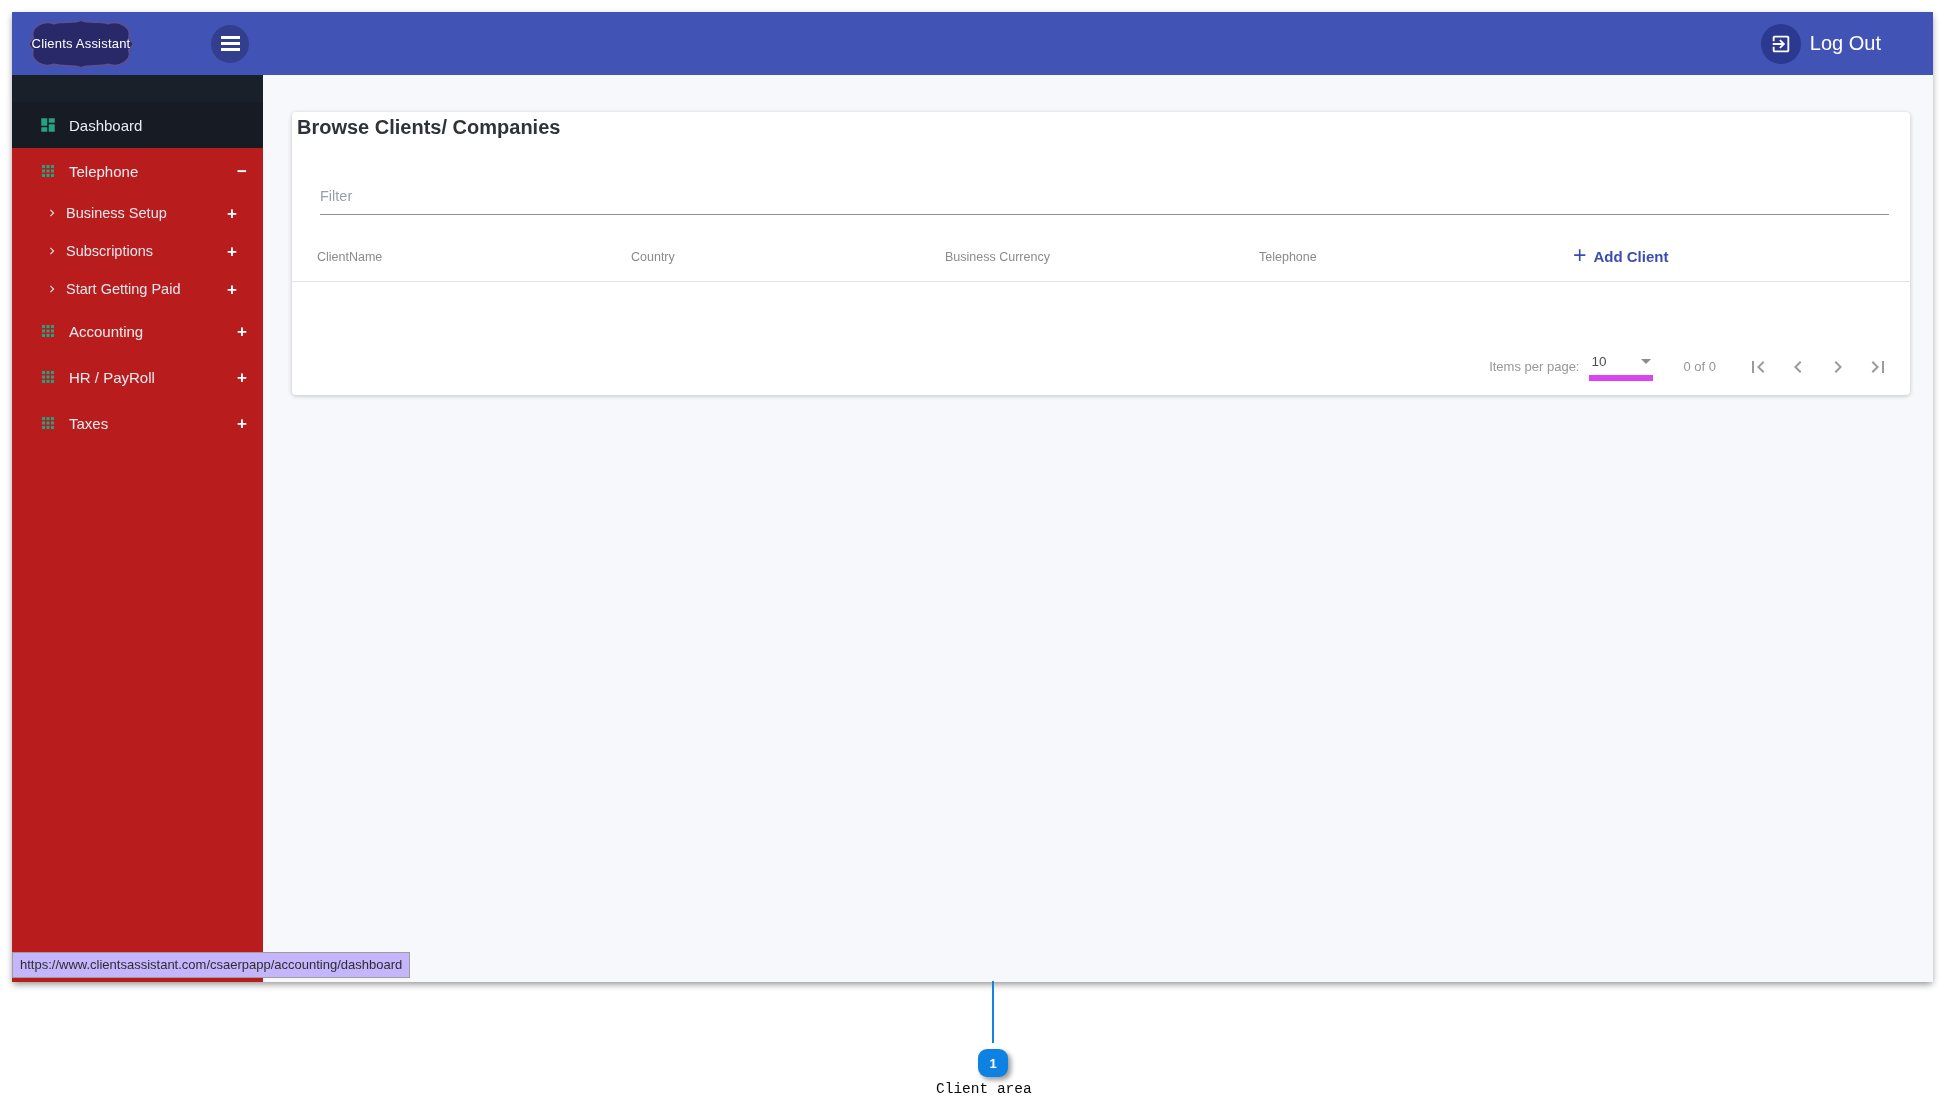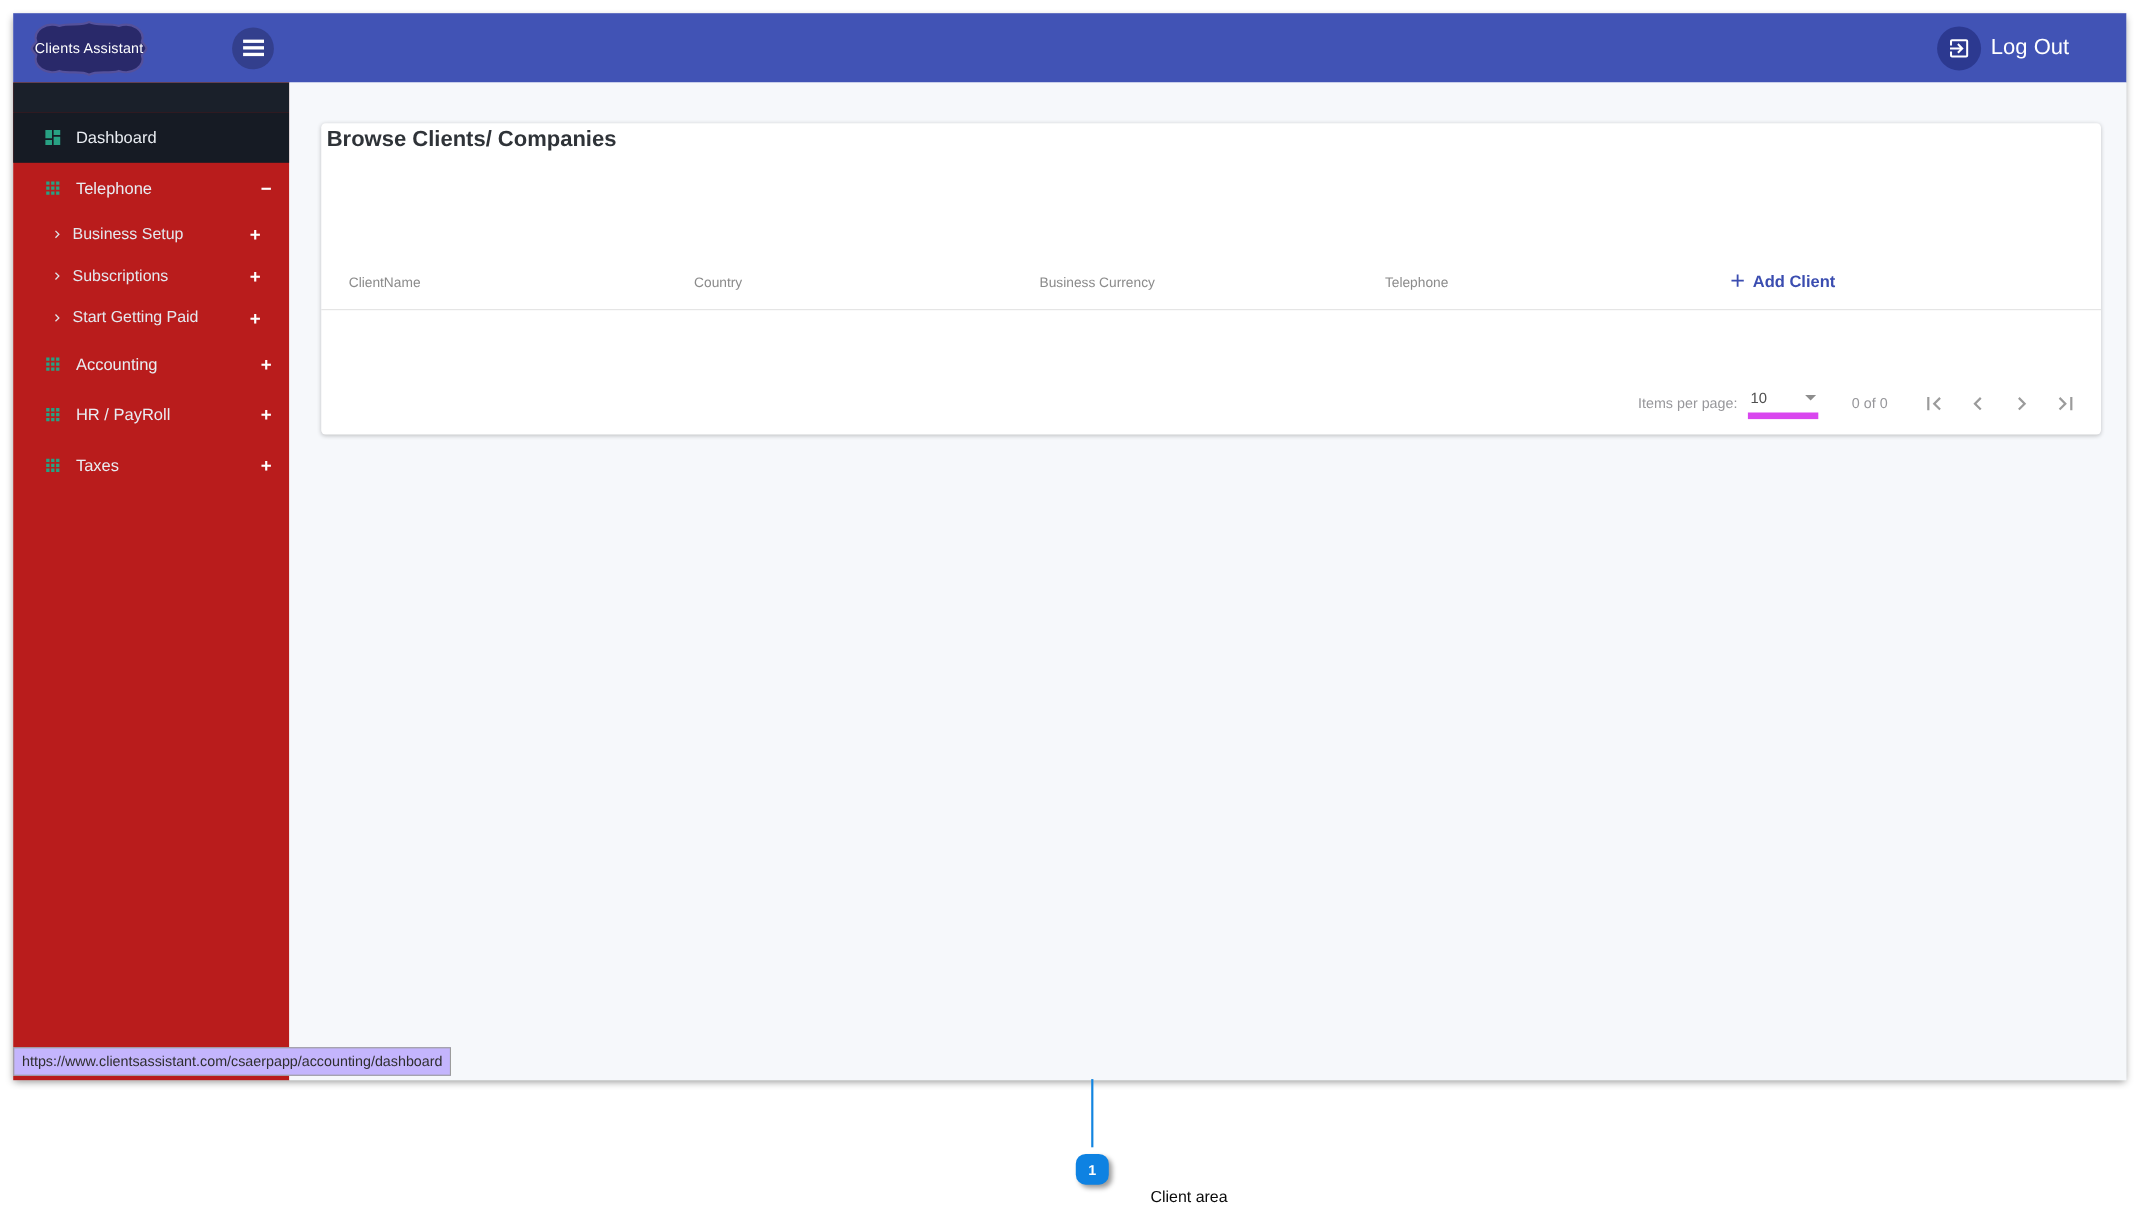--- a/index.html
+++ b/index.html
@@ -76,22 +76,22 @@
   .status-tooltip { position:absolute; left:12px; top:952px; height:26px; line-height:24px;
                     background:#c4b5fd; border:1px solid #9c9c9c; padding:0 7px; font-size:13px;
                     color:#2e2e2e; white-space:nowrap; z-index:5; }
 
   
   .callout-line { position:absolute; left:992px; top:981px; width:2px; height:62px; background:#1385e0; }
   .callout-badge { position:absolute; left:978px; top:1049px; width:30px; height:28px; background:#0e82e2;
                    border-radius:9px; display:flex; align-items:center; justify-content:center;
                    color:#ffffff; font-size:13px; font-weight:700;
                    box-shadow:3px 3px 5px rgba(0,0,0,0.4); }
-  .callout-label { position:absolute; left:916px; top:1081px; width:200px; text-align:right;
-                   font-size:14.5px; color:#0b0b0b; }
+  .callout-label { position:absolute; left:936px; top:1081px; width:200px; text-align:left;
+                   font-size:14.5px; color:#0b0b0b;font-family:Liberation Mono, monospace; }
 </style>
 </head>
 <body>
 
 <div class="stage">
 
   <div class="app">
 
     <div class="navbar">
       <div class="logo-badge">
@@ -181,20 +181,23 @@
           </svg>
           <span>Taxes</span>
           <span class="toggle">+</span>
         </div>
       </div>
 
       <div class="main">
         <div class="card">
           <div class="card-title">Browse Clients/ Companies</div>
 
+          <div class="filter-field">
+            <input type="text" placeholder="Filter" style="">
+          </div>
 
           <div class="thead">
             <span></span>
             <span class="th">ClientName</span>
             <span class="th">Country</span>
             <span class="th">Business Currency</span>
             <span class="th">Telephone</span>
             <span class="add-client">
               <span class="plus">+</span>
               <span>Add Client</span>

